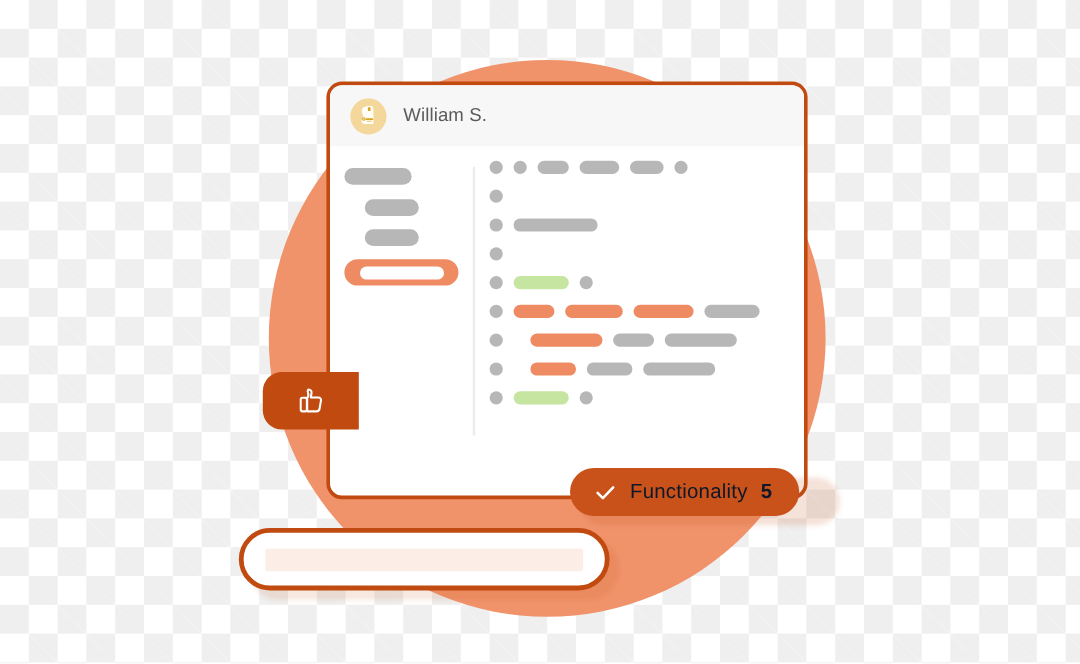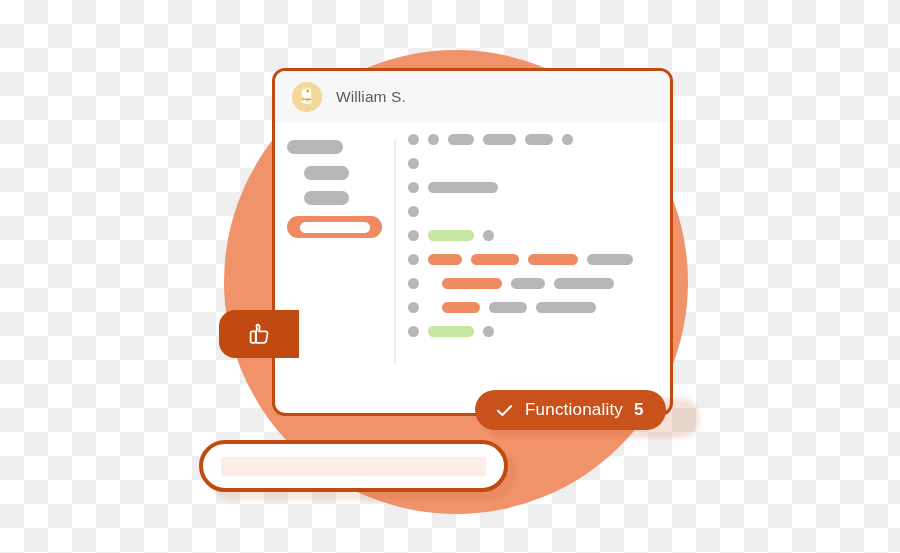--- a/index.html
+++ b/index.html
@@ -182,21 +182,21 @@
     position: absolute;
     left: 475px;
     top: 390px;
     height: 40px;
     padding: 0 22px 0 20px;
     background: #c9511a;
     border-radius: 999px;
     display: flex;
     align-items: center;
     gap: 11px;
-    color: #ffffff;
+    color: #0f172a;
     white-space: nowrap;
   }
   #func-check { display: block; flex: 0 0 auto; }
   #func-label {
     font-size: 17px;
     font-weight: 400;
     letter-spacing: 0.2px;
   }
   #func-count {
     font-size: 17px;

